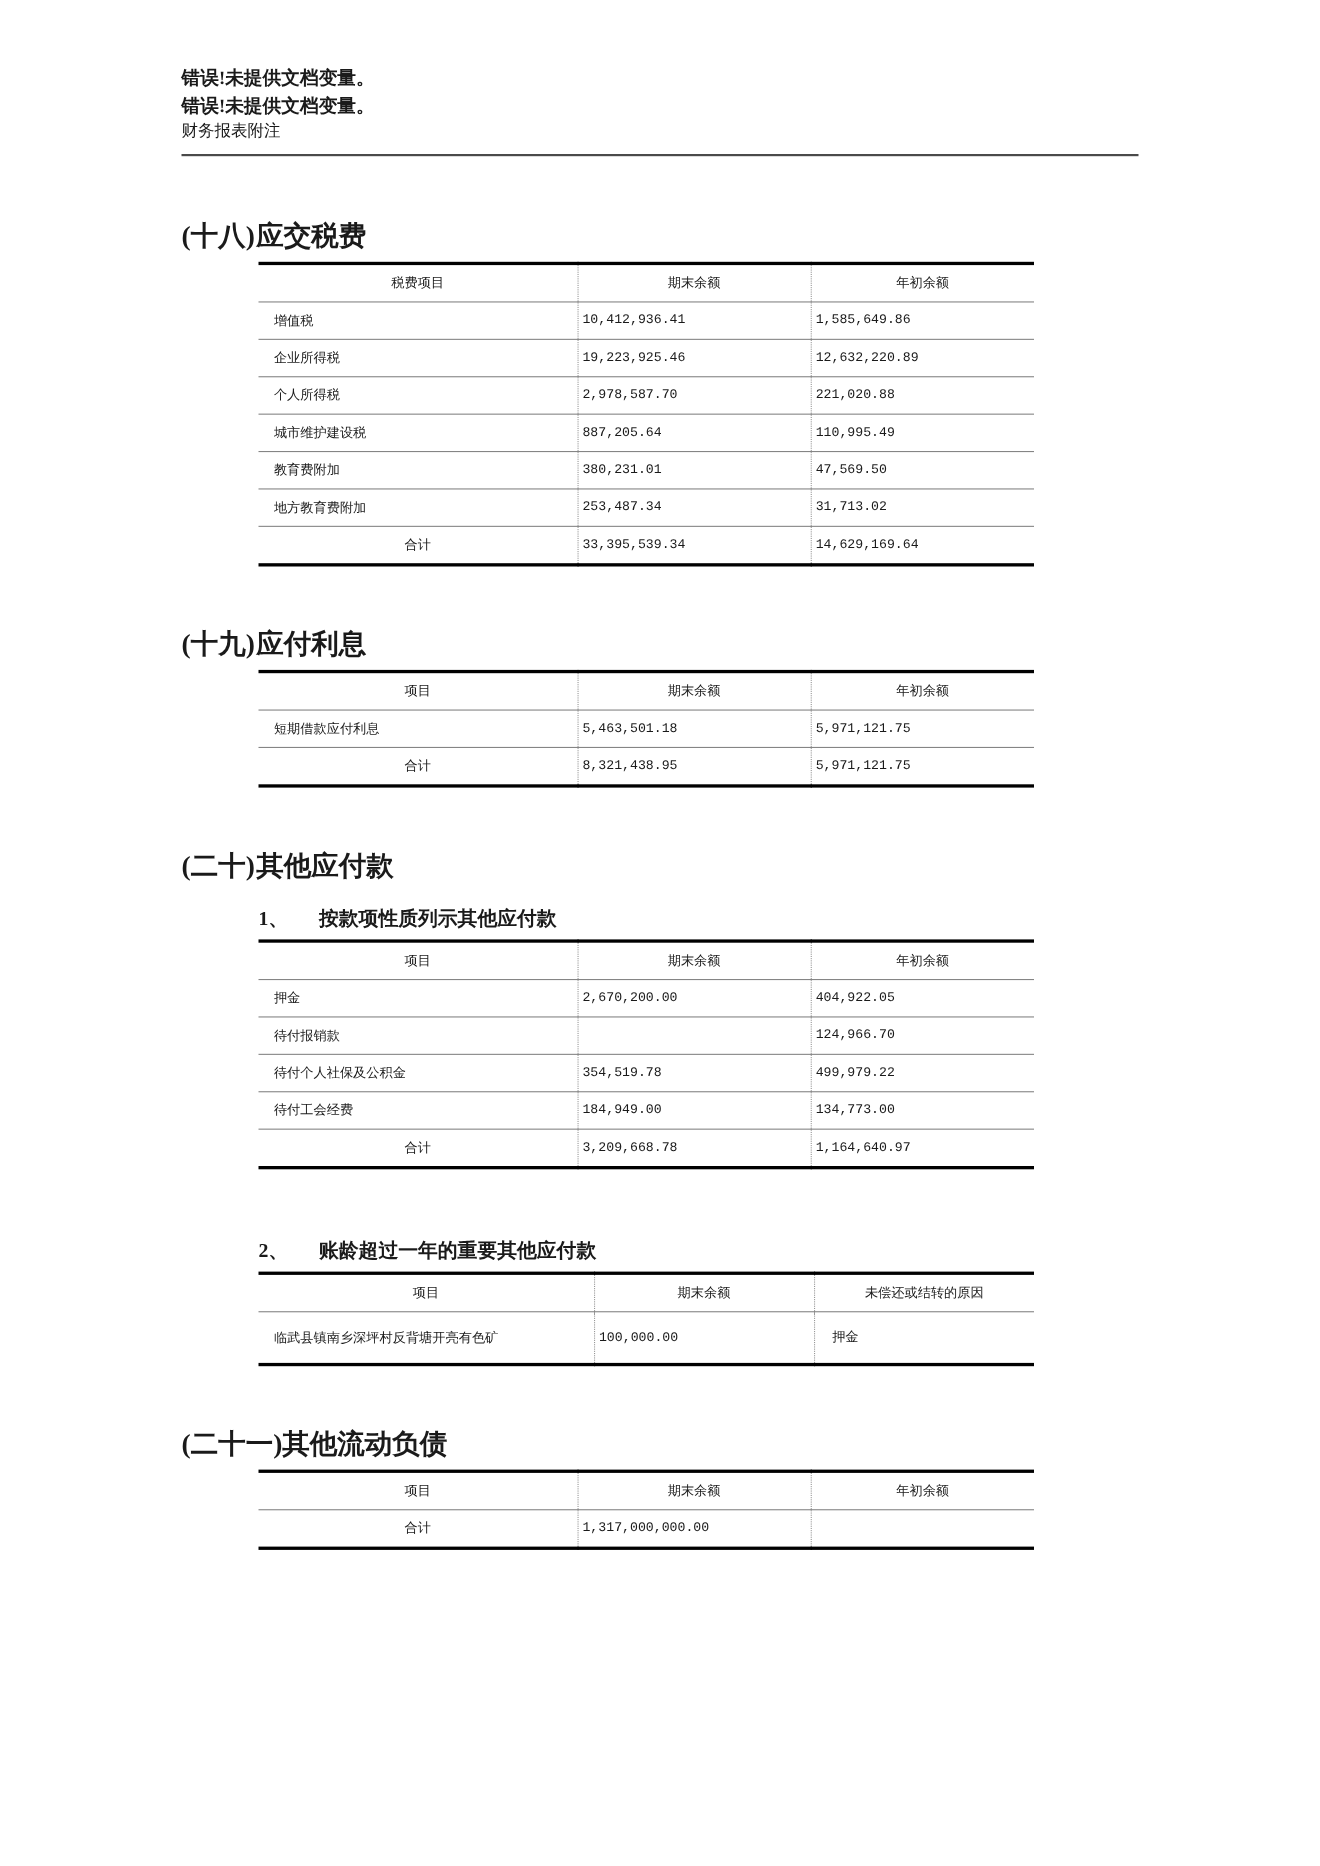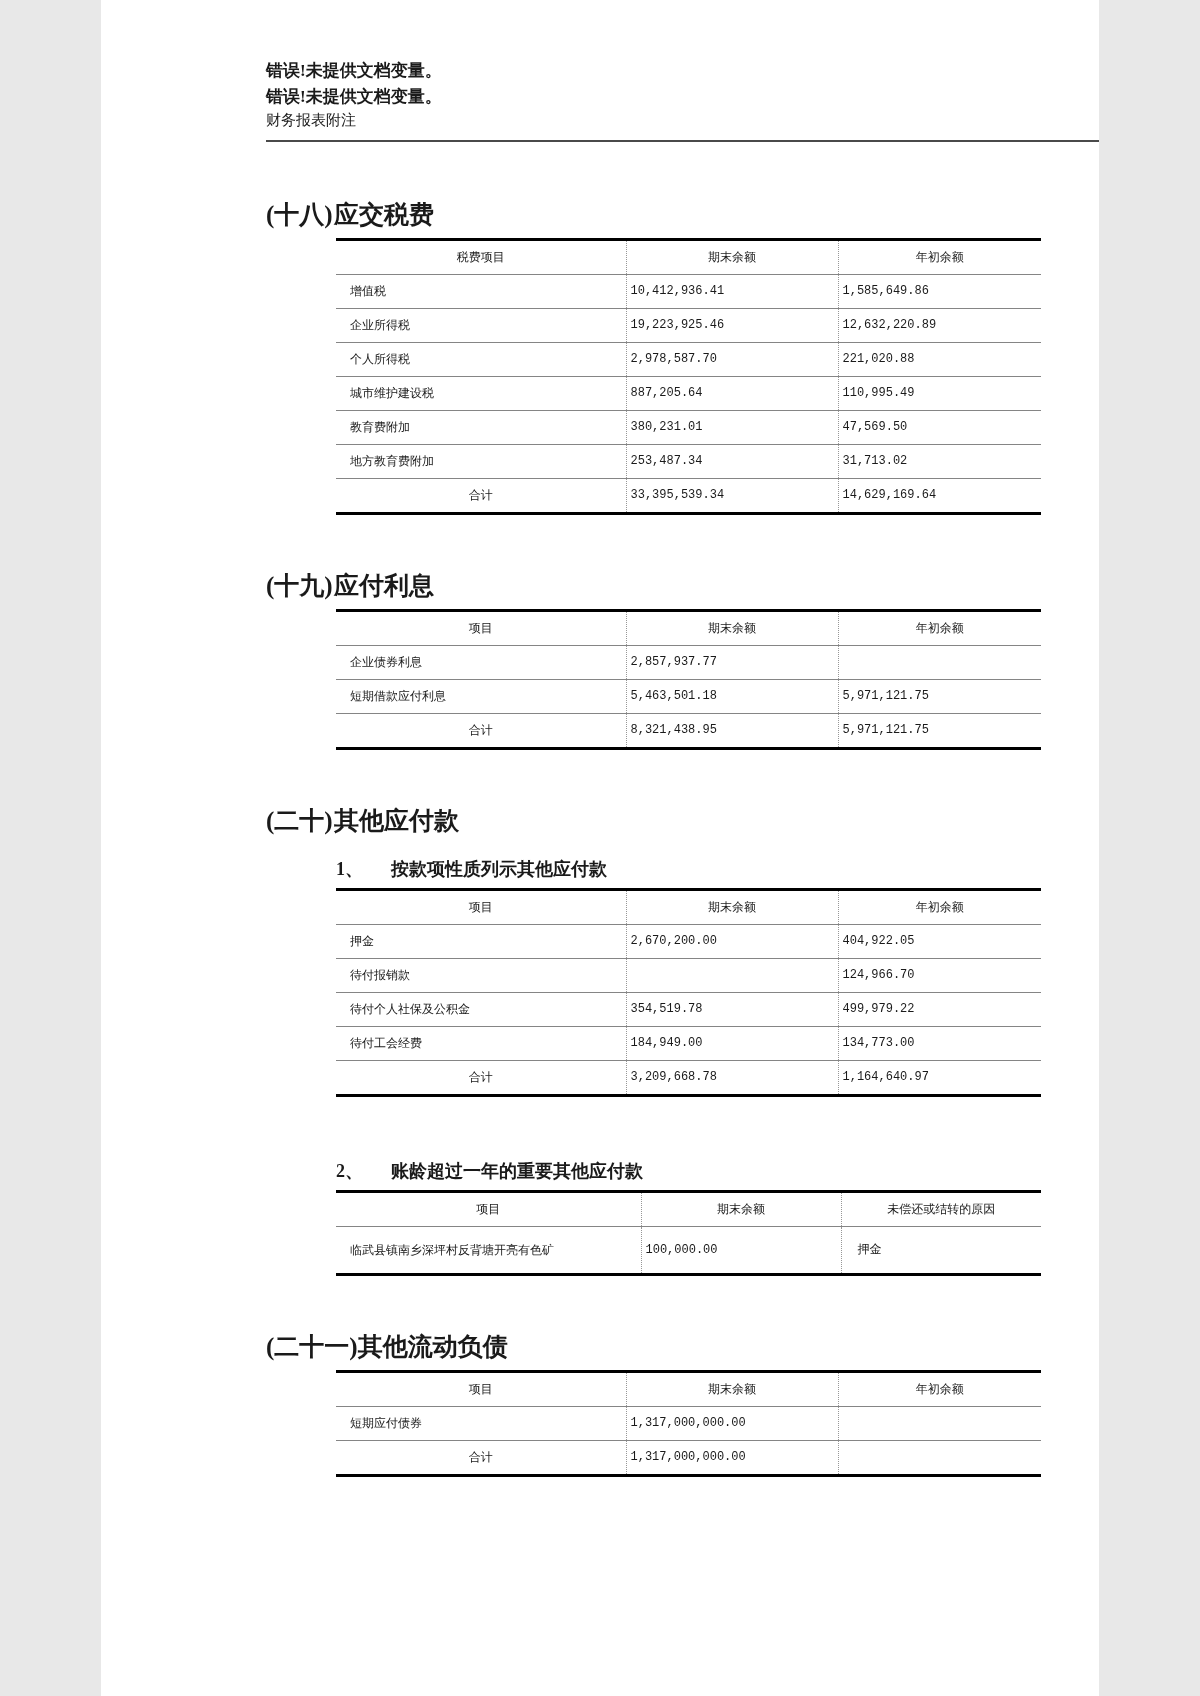--- a/index.html
+++ b/index.html
@@ -1,19 +1,19 @@
 <!DOCTYPE html>
 <html><head>
 <meta charset="utf-8">
 <style>
   * { box-sizing: border-box; }
   html, body { margin: 0; padding: 0; background: #e8e8e8; }
   body { font-family: "Liberation Serif", "DejaVu Serif", serif; color: #1a1a1a; }
   .page {
-    width: 998px; height: 1696px; background: #ffffff;
+    width: 1200px; height: 1696px; background: #ffffff;
     margin: 0 auto; overflow: hidden; position: relative;
   }
   .content { padding: 58px 0 0 165px; }
 
   
   .doc-header { line-height: 1.5; }
   .doc-header .err { font-weight: bold; font-size: 17px; margin: 0; }
   .doc-header .sub { font-size: 15px; margin: 0; }
   .header-rule { width: 870px; border: none; border-top: 2px solid #4a4a4a; margin: 8px 0 0 0; }
 
@@ -134,25 +134,20 @@
           </colgroup>
         <thead>
           <tr>
             <th>项目</th>
             <th>期末余额</th>
             <th>年初余额</th>
           </tr>
         </thead>
         <tbody>
           <tr>
-            <td class="item">企业债券利息</td>
-            <td class="num">2,857,937.77</td>
-            <td class="num"></td>
-          </tr>
-          <tr>
             <td class="item">短期借款应付利息</td>
             <td class="num">5,463,501.18</td>
             <td class="num">5,971,121.75</td>
           </tr>
           <tr>
             <td class="total-label">合计</td>
             <td class="num">8,321,438.95</td>
             <td class="num">5,971,121.75</td>
           </tr>
         </tbody>
@@ -251,27 +246,22 @@
           </colgroup>
         <thead>
           <tr>
             <th>项目</th>
             <th>期末余额</th>
             <th>年初余额</th>
           </tr>
         </thead>
         <tbody>
           <tr>
-            <td class="item">短期应付债券</td>
+            <td class="total-label">合计</td>
             <td class="num">1,317,000,000.00</td>
             <td class="num"></td>
           </tr>
-          <tr>
-            <td class="total-label">合计</td>
-            <td class="num">1,317,000,000.00</td>
-            <td class="num"></td>
-          </tr>
         </tbody>
       </table>
     </section>
 
   </div>
 </div>
 
 </body></html>

